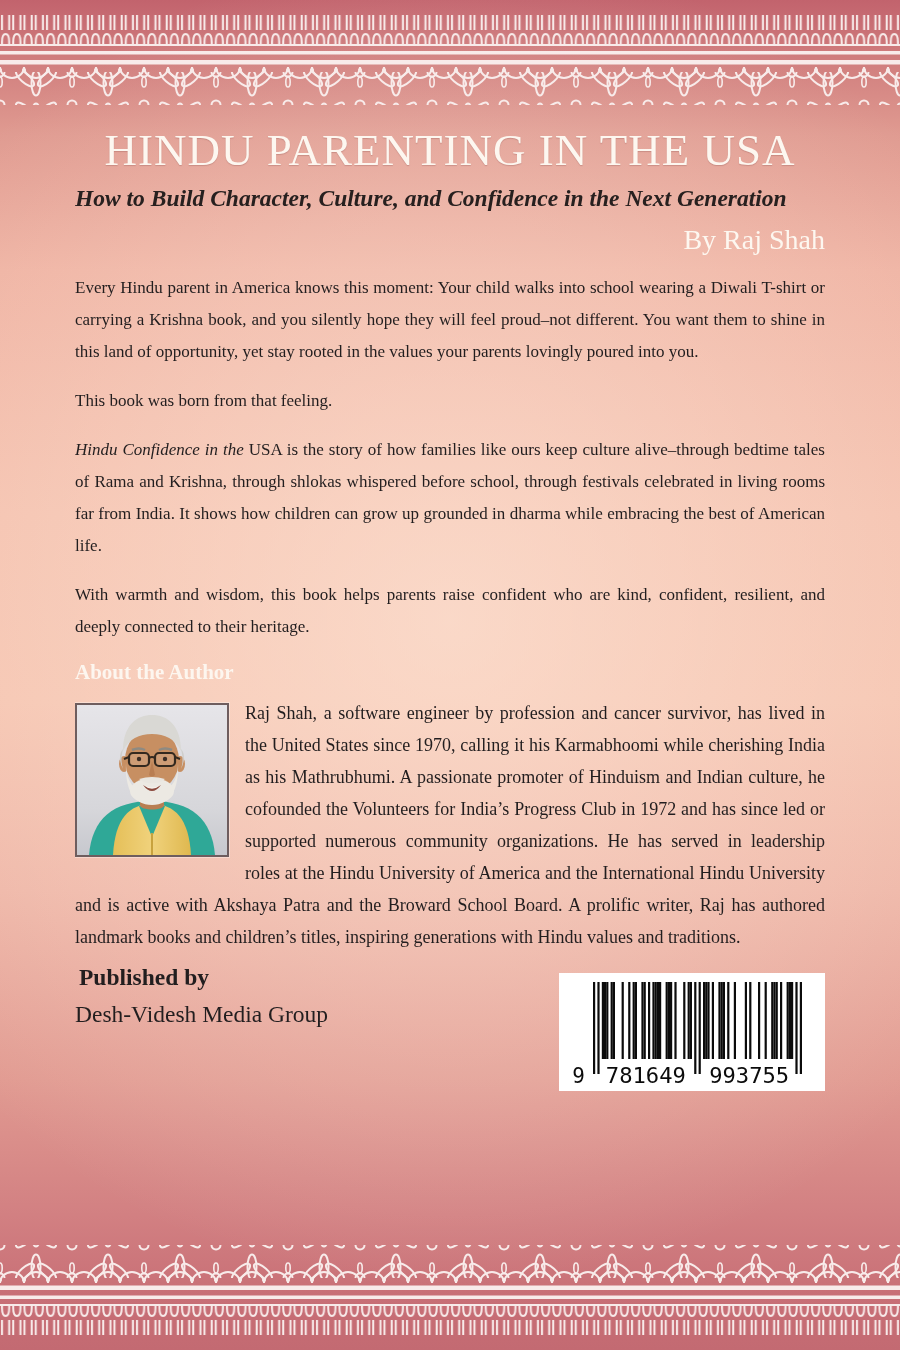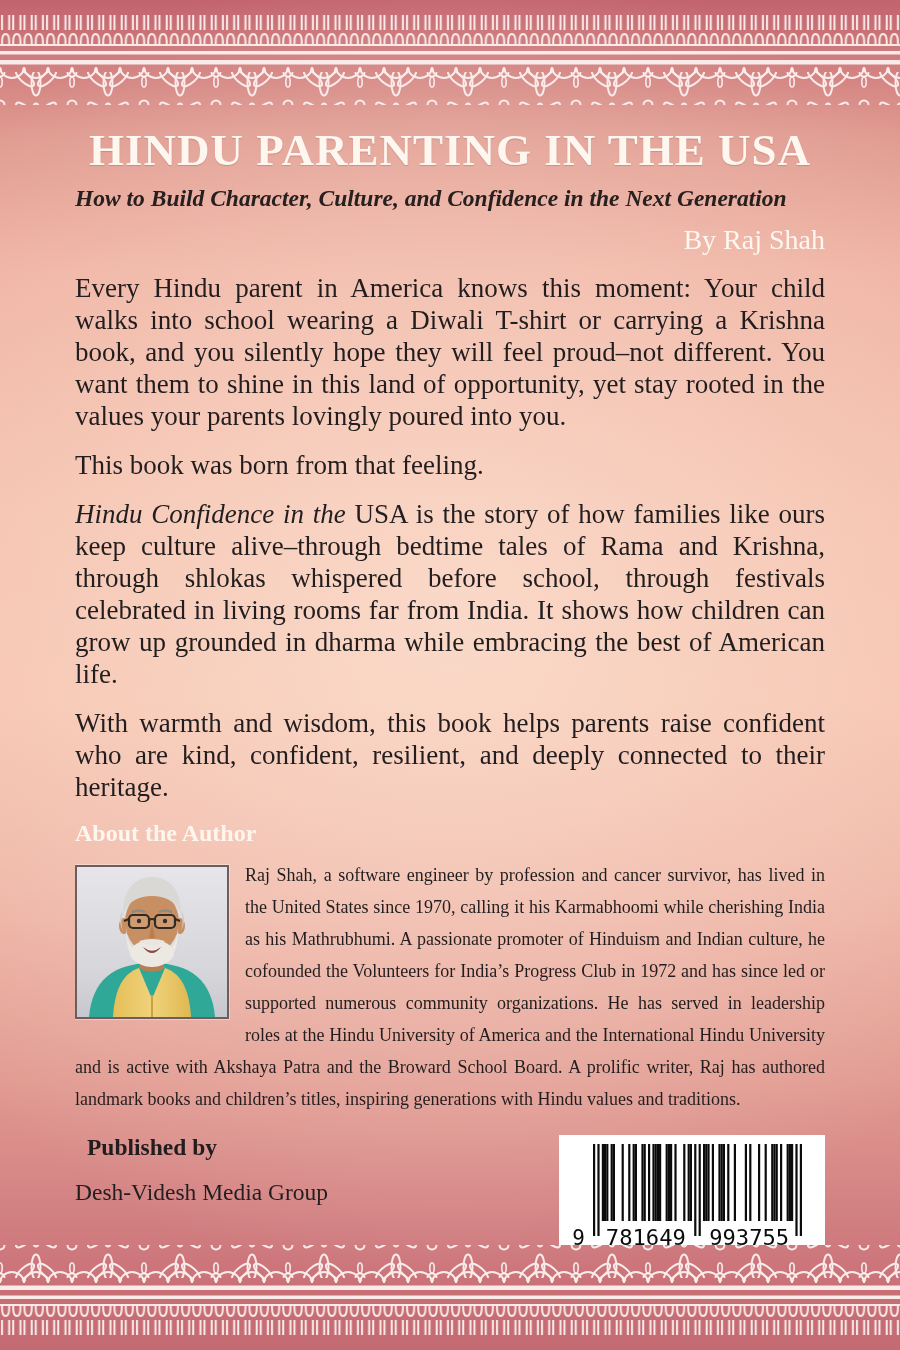--- a/index.html
+++ b/index.html
@@ -12,62 +12,62 @@
     background:
       radial-gradient(120% 80% at 50% 46%, rgba(255,236,222,0.55) 0%, rgba(255,236,222,0.22) 38%, rgba(255,236,222,0) 62%),
       linear-gradient(180deg,#c2636d 0%,#cf7b7c 4%,#e09b91 10%,#efb2a2 20%,#f4bfac 38%,#f5c2ae 52%,#eeb4a5 66%,#e19a91 80%,#d28082 90%,#c86f76 96%,#c36a72 100%);
   }
   .border-svg{position:absolute;left:0;width:900px;height:105px;display:block;}
   .border-svg.top{top:0;}
   .border-svg.bottom{bottom:0;}
   .content{position:absolute;top:105px;left:75px;right:75px;bottom:105px;overflow:hidden;}
   h1.title{
     margin:20px 0 0;text-align:center;
-    font-size:45px;line-height:1.12;font-weight:bold;letter-spacing:1px;
+    font-size:45px;line-height:1.12;font-weight:normal;letter-spacing:1px;
     color:#fdf7f0;text-shadow:0 1px 1px rgba(120,60,60,0.25);
   }
   .subtitle{
     margin:10px 0 0;text-align:left;
     font-style:italic;font-weight:bold;
     font-size:23.5px;color:#27201f;
   }
   .byline{
     margin:12px 0 0;text-align:right;
     font-size:28px;color:#fdf7f0;
   }
   .bodytext{
     margin:0 0 17px;
-    font-size:27px;line-height:32px;color:#221e1f;
+    font-size:17px;line-height:32px;color:#221e1f;
     text-align:justify;
   }
   .bodytext.first{margin-top:16px;}
   .it{font-style:italic;}
   .b{font-weight:bold;}
   .white-h{
-    font-size:24px;font-weight:bold;color:#fdf6ef;
+    font-size:21px;font-weight:bold;color:#fdf6ef;
     margin:2px 0 12px;
   }
   .bio-text{
     margin:0;font-size:18px;line-height:32px;color:#221e1f;text-align:justify;
   }
   .photo-float{
     float:left;
     width:150px;height:150px;
     border:2px solid #6e5d5e;
     outline:1px solid rgba(255,255,255,0.35);
     margin:6px 16px 22px 0;
     background:#d9dade;
   }
   .photo-float svg{display:block;}
   .footer-row{
     display:flex;justify-content:space-between;align-items:flex-start;
     margin-top:4px;
   }
   .publisher div{font-size:23.5px;line-height:33px;color:#221e1f;}
-  .publisher .white-h{margin:12px;line-height:33px;}
+  .publisher .white-h{margin:4px;line-height:33px;}
   .barcode-box{margin-top:16px;}
   .barcode-box svg{display:block;}
 </style>
 </head>
 <body>
 
 <div class="cover">
 
   <svg class="border-svg top" viewBox="0 0 900 105" xmlns="http://www.w3.org/2000/svg">
     <defs>

